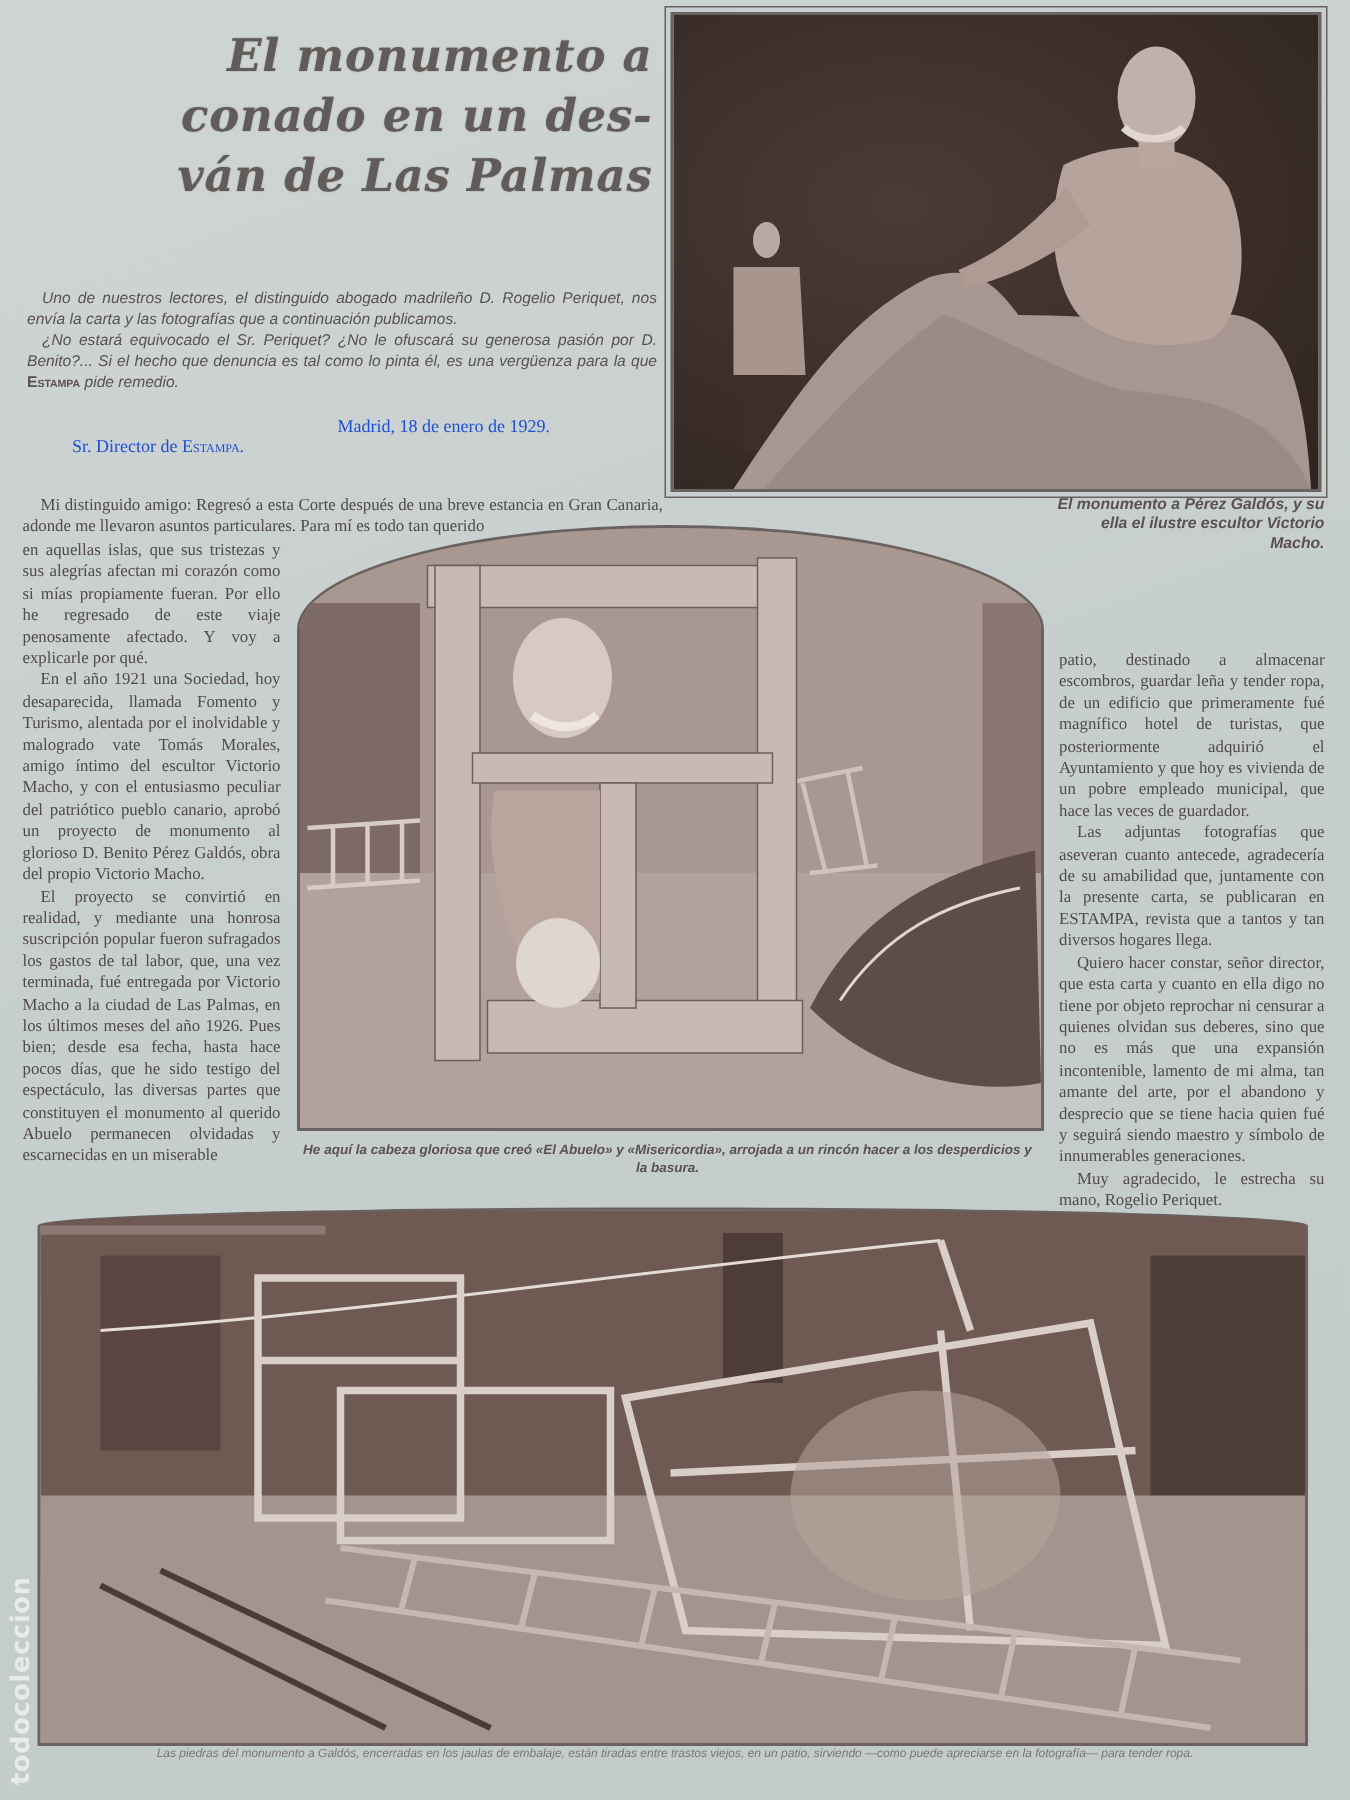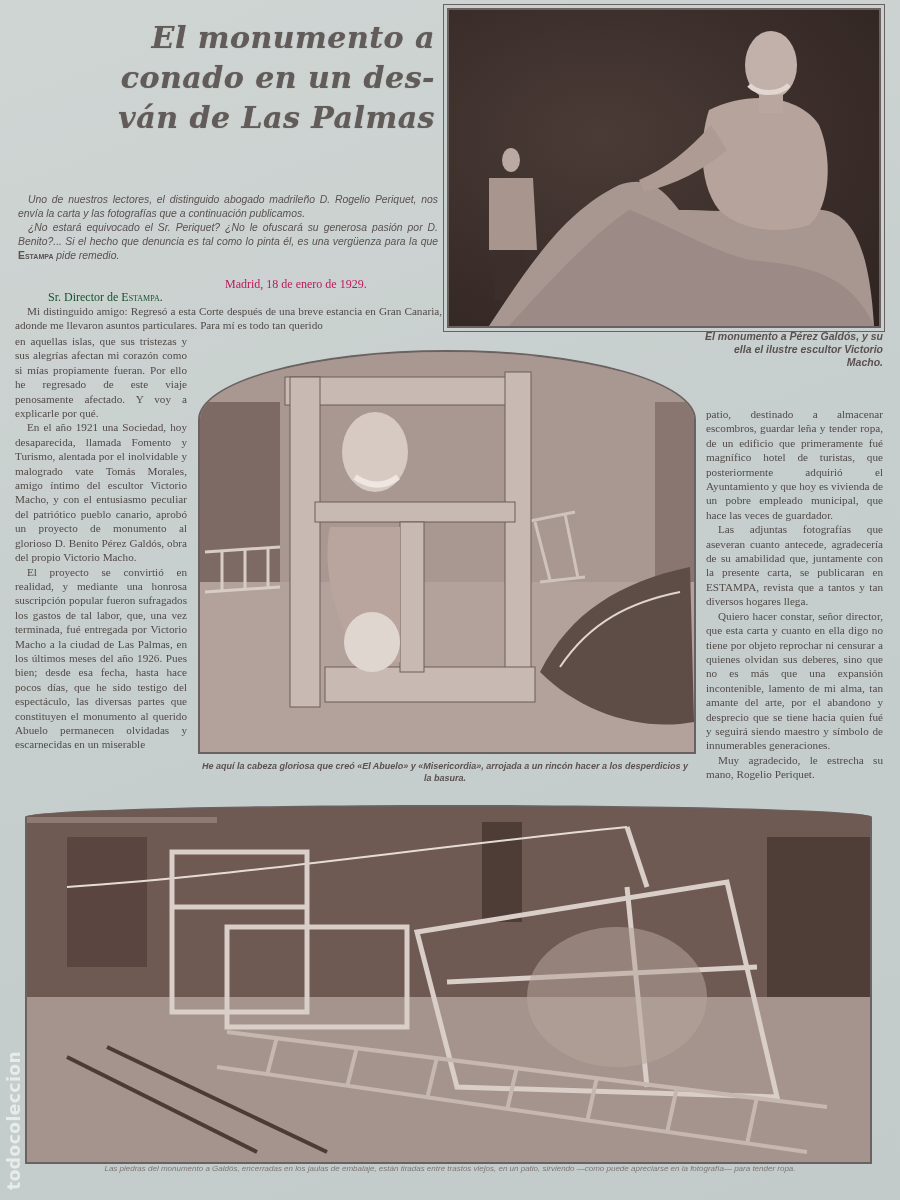--- a/index.html
+++ b/index.html
@@ -27,27 +27,27 @@
       left: 18px; top: 193px; width: 420px;
       font-family: "Liberation Sans", sans-serif; font-style: italic;
       font-size: 10.4px; line-height: 14px; color: #5a5150; text-align: justify;
     }
     .intro p { margin: 0; text-indent: 10px; }
     .intro p:first-child { text-indent: 10px; }
     .sc { font-variant: small-caps; font-style: normal; font-weight: bold; }
 
     .dateline {
       left: 225px; top: 277px; width: 210px;
-      font-size: 12px; color: #be185d;
-    }
-    .salut { left: 48px; top: 290px; font-size: 12px; color: #14532d; }
+      font-size: 12px; color: #1d4ed8;
+    }
+    .salut { left: 48px; top: 290px; font-size: 12px; color: #1d4ed8; }
 
     .body-text {
       font-family: "Liberation Serif", serif; font-size: 11.2px; line-height: 14.4px;
-      color: #514a48; text-align: justify;
+      color: #514a48; text-align: justify; margin-top: 26px;
     }
     .body-text p { margin: 0; text-indent: 12px; }
     .wide { left: 15px; top: 304px; width: 427px; }
     .col-left { left: 15px; top: 334px; width: 172px; }
     .col-right { left: 706px; top: 407px; width: 177px; }
 
     
     .photo { overflow: hidden; }
     .photo-top {
       left: 447px; top: 8px; width: 430px; height: 316px;

